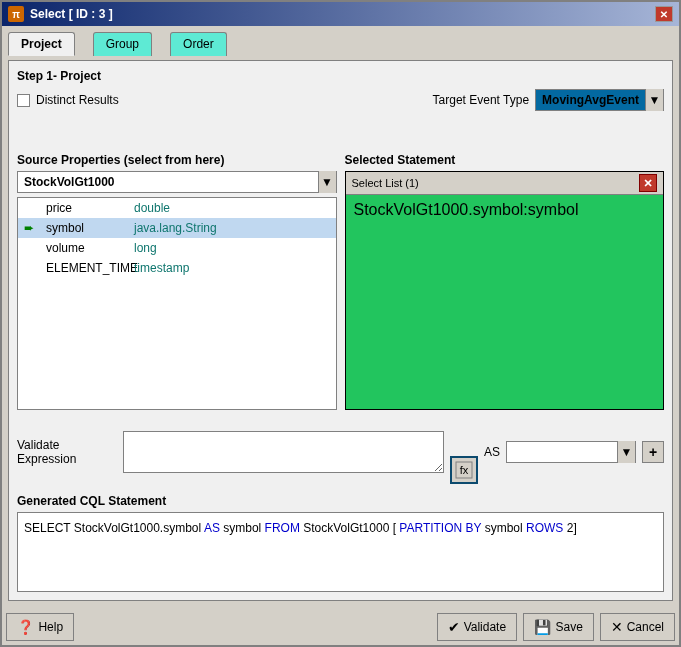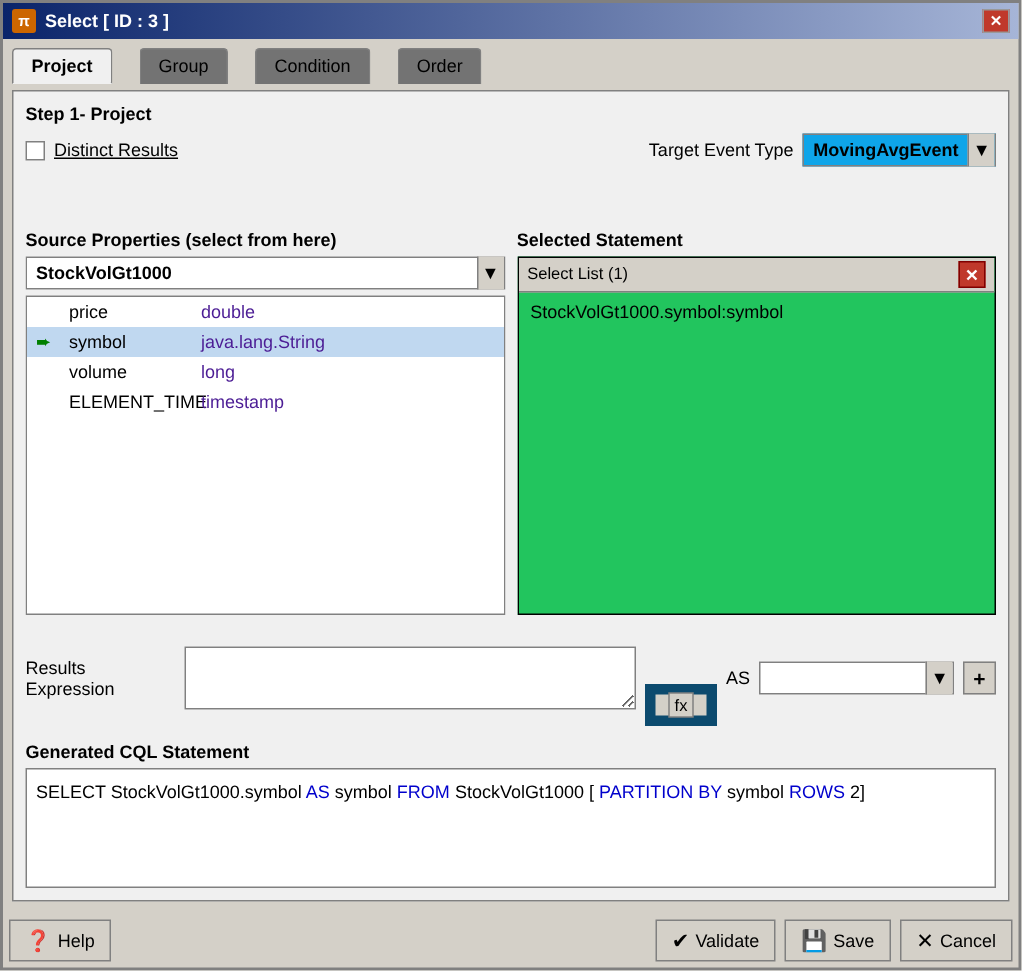--- a/index.html
+++ b/index.html
@@ -71,21 +71,21 @@
       gap: 4px;
       overflow: hidden;
     }
     .tabs {
       display: flex;
       gap: 18px;
       flex-shrink: 0;
     }
     .tab {
       padding: 4px 12px;
-      background: #737373;
+      background: #5eead4;
       border: 1px solid #808080;
       border-bottom: none;
       cursor: pointer;
       font-size: 12px;
       border-radius: 3px 3px 0 0;
     }
     .tab.active {
       background: #f0f0f0;
       font-weight: bold;
       border-bottom: 1px solid #f0f0f0;
@@ -108,41 +108,40 @@
     .distinct-row {
       display: flex;
       align-items: center;
       justify-content: space-between;
       flex-shrink: 0;
     }
     .distinct-left {
       display: flex;
       align-items: center;
       gap: 6px;
-      text-decoration: underline;
     }
     .checkbox {
       width: 13px;
       height: 13px;
       border: 1px solid #808080;
       background: white;
     }
     .target-right {
       display: flex;
       align-items: center;
       gap: 6px;
     }
     .target-label {
       font-size: 12px;
     }
     .target-dropdown {
       display: flex;
       align-items: center;
       border: 1px solid #808080;
-      background: #0ea5e9;
+      background: #0369a1;
       height: 22px;
     }
     .target-dropdown-text {
       padding: 0 6px;
       font-size: 12px;
       font-weight: bold;
     }
     .target-dropdown-btn {
       width: 18px;
       height: 22px;
@@ -237,21 +236,21 @@
       color: #008000;
       font-size: 12px;
       width: 14px;
     }
     .prop-name {
       font-size: 12px;
       width: 80px;
     }
     .prop-type {
       font-size: 12px;
-      color: #4c1d95;
+      color: #0f766e;
     }
     .selected-box {
       flex: 1;
       border: 1px solid #000000;
       background: #22c55e;
       display: flex;
       flex-direction: column;
       overflow: hidden;
       position: relative;
     }
@@ -277,21 +276,21 @@
       color: white;
       font-size: 11px;
       font-weight: bold;
     }
     .selected-list {
       flex: 1;
       overflow: auto;
       padding: 4px;
     }
     .selected-item {
-      font-size: 12px;
+      font-size: 16px;
       padding: 2px 4px;
     }
     .project-expr-row {
       display: flex;
       align-items: center;
       gap: 6px;
       flex-shrink: 0;
       padding: 4px 0;
     }
     .project-expr-label {
@@ -300,24 +299,24 @@
       flex-shrink: 0;
     }
     .project-expr-input {
       flex: 1;
       height: 42px;
       border: 1px solid #808080;
       background: white;
       padding: 2px;
     }
     .expr-btn {
-      width: 48px;
+      width: 28px;
       height: 28px;
       background: #d4d0c8;
-      border: 7px solid #0c4a6e;
+      border: 2px solid #0c4a6e;
       cursor: pointer;
       display: flex;
       align-items: center;
       justify-content: center;
       font-size: 14px;
       margin-top: 36px;
     }
     .as-label {
       font-size: 12px;
     }
@@ -425,21 +424,20 @@
       <span class="title-text">Select [ ID : 3 ]</span>
     </div>
     <div class="close-btn">✕</div>
   </div>
 
   <div class="content">
 
     <div class="tabs">
       <div class="tab active">Project</div>
       <div class="tab">Group</div>
-      <div class="tab">Condition</div>
       <div class="tab">Order</div>
     </div>
 
     <div class="main-panel">
 
       <div class="step-title">Step 1- Project</div>
 
       <div class="distinct-row">
         <div class="distinct-left">
           <div class="checkbox"></div>
@@ -502,21 +500,21 @@
               <div class="delete-btn">✕</div>
             </div>
             <div class="selected-list">
               <div class="selected-item">StockVolGt1000.symbol:symbol</div>
             </div>
           </div>
         </div>
       </div>
 
       <div class="project-expr-row">
-        <span class="project-expr-label">Results Expression</span>
+        <span class="project-expr-label">Validate Expression</span>
         <textarea class="project-expr-input" style=""></textarea>
         <div class="expr-btn">
           <svg width="18" height="18" viewBox="0 0 18 18">
             <rect x="1" y="1" width="16" height="16" fill="#d4d0c8" stroke="#808080" stroke-width="1"></rect>
             <text x="9" y="13" text-anchor="middle" font-size="11" font-family="Arial">fx</text>
           </svg>
         </div>
         <span class="as-label">AS</span>
         <div class="as-dropdown">
           <span class="as-dropdown-text"></span>

